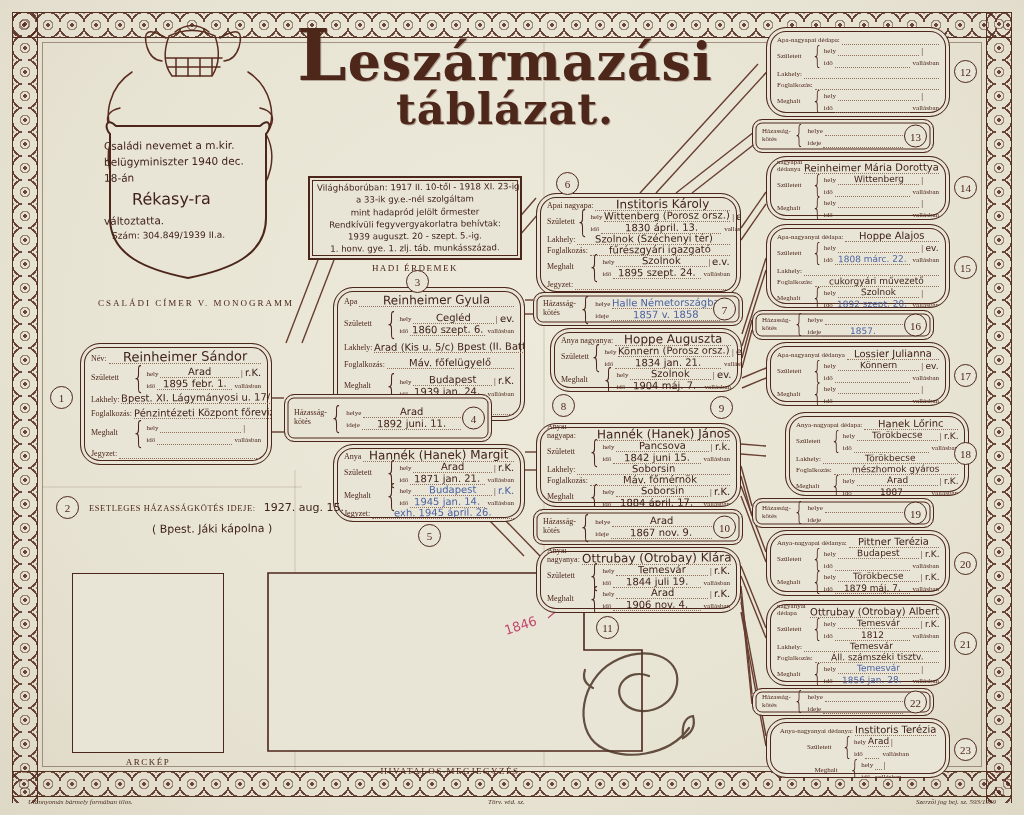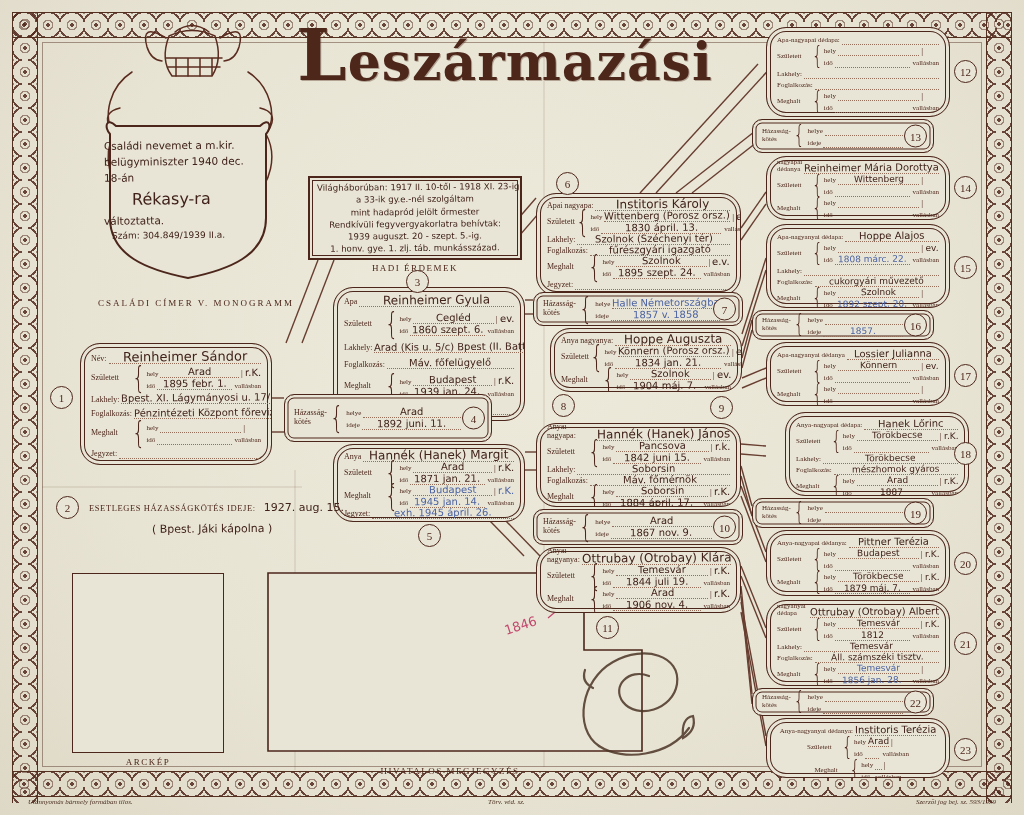--- a/index.html
+++ b/index.html
@@ -158,20 +158,21 @@
     <div class="hand">belügyminiszter 1940 dec.</div>
     <div class="hand">18-án</div>
     <div class="hand cname">Rékasy-ra</div>
     <div class="hand">változtatta.</div>
     <div class="hand cnum">Szám: 304.849/1939 II.a.</div>
   </div>
   <div class="caption" style="left:58px;top:298px;width:276px;letter-spacing:2px;">CSALÁDI CÍMER V. MONOGRAMM</div>
 
   <div class="titlewrap">
     <div class="t1">Leszármazási</div>
+    <div class="t2">táblázat.</div>
   </div>
 
   <div class="wbox">
     <div class="hand">Világháborúban: 1917 II. 10-től - 1918 XI. 23-ig</div>
     <div class="hand">a 33-ik gy.e.-nél szolgáltam</div>
     <div class="hand">mint hadapród jelölt őrmester</div>
     <div class="hand">Rendkívüli fegyvergyakorlatra behívtak:</div>
     <div class="hand">1939 auguszt. 20 - szept. 5.-ig.</div>
     <div class="hand">1. honv. gye. 1. zlj. táb. munkásszázad.</div>
   </div>

